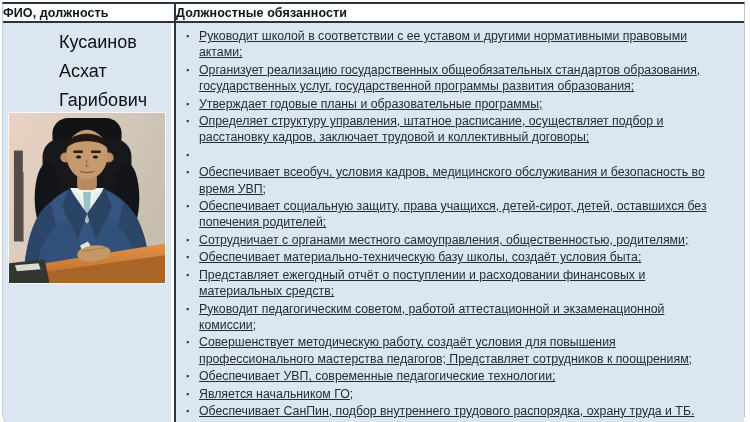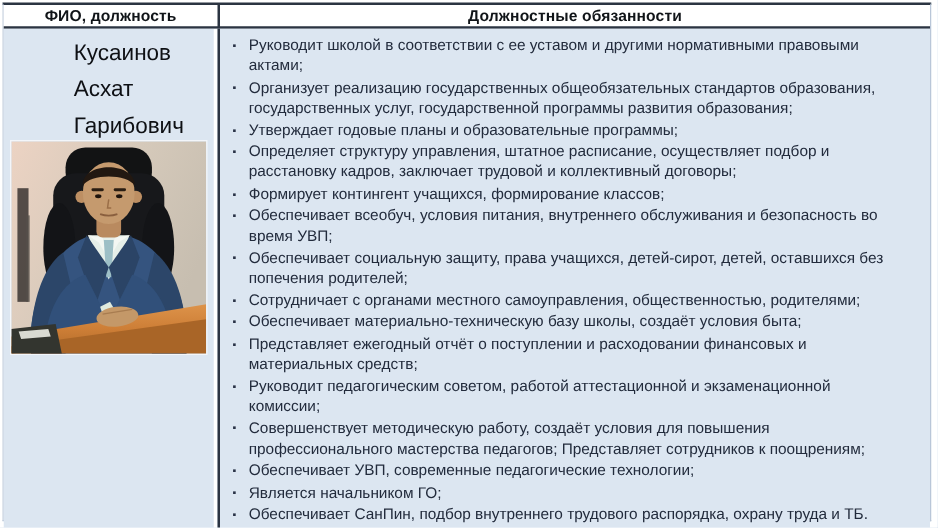--- a/index.html
+++ b/index.html
@@ -15,21 +15,21 @@
     grid-template-rows:19px 1fr;
     border-top:2px solid #2b3442;
     border-left:1px solid #c2cddc;
     border-right:1px solid #b9c6d8;
     border-bottom:1px solid #b9c6d8;
   }
   .cell{box-sizing:border-box;}
   .head{
     background:#ffffff;color:#101418;
     font-size:12.5px;font-weight:bold;
-    display:flex;align-items:center;justify-content:center;
+    display:flex;align-items:center;justify-content:flex-start;
     border-bottom:2px solid #2b3442;
     letter-spacing:.1px;
   }
   .head.c1{border-right:2px solid #2b3442;}
   .body{background:#dce6f1;position:relative;}
   .body.c1{
     border-right:2px solid #2b3442;
     box-shadow:inset -3px 0 0 #ffffff;
     padding:5px 6px 0 8px;
   }
@@ -49,21 +49,21 @@
     padding:5px 26px 4px 9px;
   }
   .duty{
     display:flex;align-items:flex-start;margin-bottom:1px;
   }
   .bullet{
     flex:none;width:13px;font-size:8.5px;line-height:16.4px;
     color:#2a3347;padding-left:1px;
   }
   .duty-text{
-    font-size:12.3px;line-height:16.4px;color:#222b3c;
+    font-size:12.3px;line-height:16.4px;color:#222b3c;text-decoration:underline;
   }
 </style>
 </head>
 <body>
 
 <div class="page">
   <div class="table">
 
     <div class="cell head c1">
       <span>ФИО, должность</span>
@@ -165,26 +165,25 @@
           <span class="duty-text">Утверждает годовые планы и образовательные программы;</span>
         </div>
 
         <div class="duty">
           <span class="bullet">▪</span>
           <span class="duty-text">Определяет структуру управления, штатное расписание, осуществляет подбор и расстановку кадров, заключает трудовой и коллективный договоры;</span>
         </div>
 
         <div class="duty">
           <span class="bullet">▪</span>
-          <span class="duty-text">Формирует контингент учащихся, формирование классов;</span>
-        </div>
-
-        <div class="duty">
-          <span class="bullet">▪</span>
-          <span class="duty-text">Обеспечивает всеобуч, условия питания, внутреннего обслуживания и безопасность во время УВП;</span>
+        </div>
+
+        <div class="duty">
+          <span class="bullet">▪</span>
+          <span class="duty-text">Обеспечивает всеобуч, условия кадров, медицинского обслуживания и безопасность во время УВП;</span>
         </div>
 
         <div class="duty">
           <span class="bullet">▪</span>
           <span class="duty-text">Обеспечивает социальную защиту, права учащихся, детей-сирот, детей, оставшихся без попечения родителей;</span>
         </div>
 
         <div class="duty">
           <span class="bullet">▪</span>
           <span class="duty-text">Сотрудничает с органами местного самоуправления, общественностью, родителями;</span>

